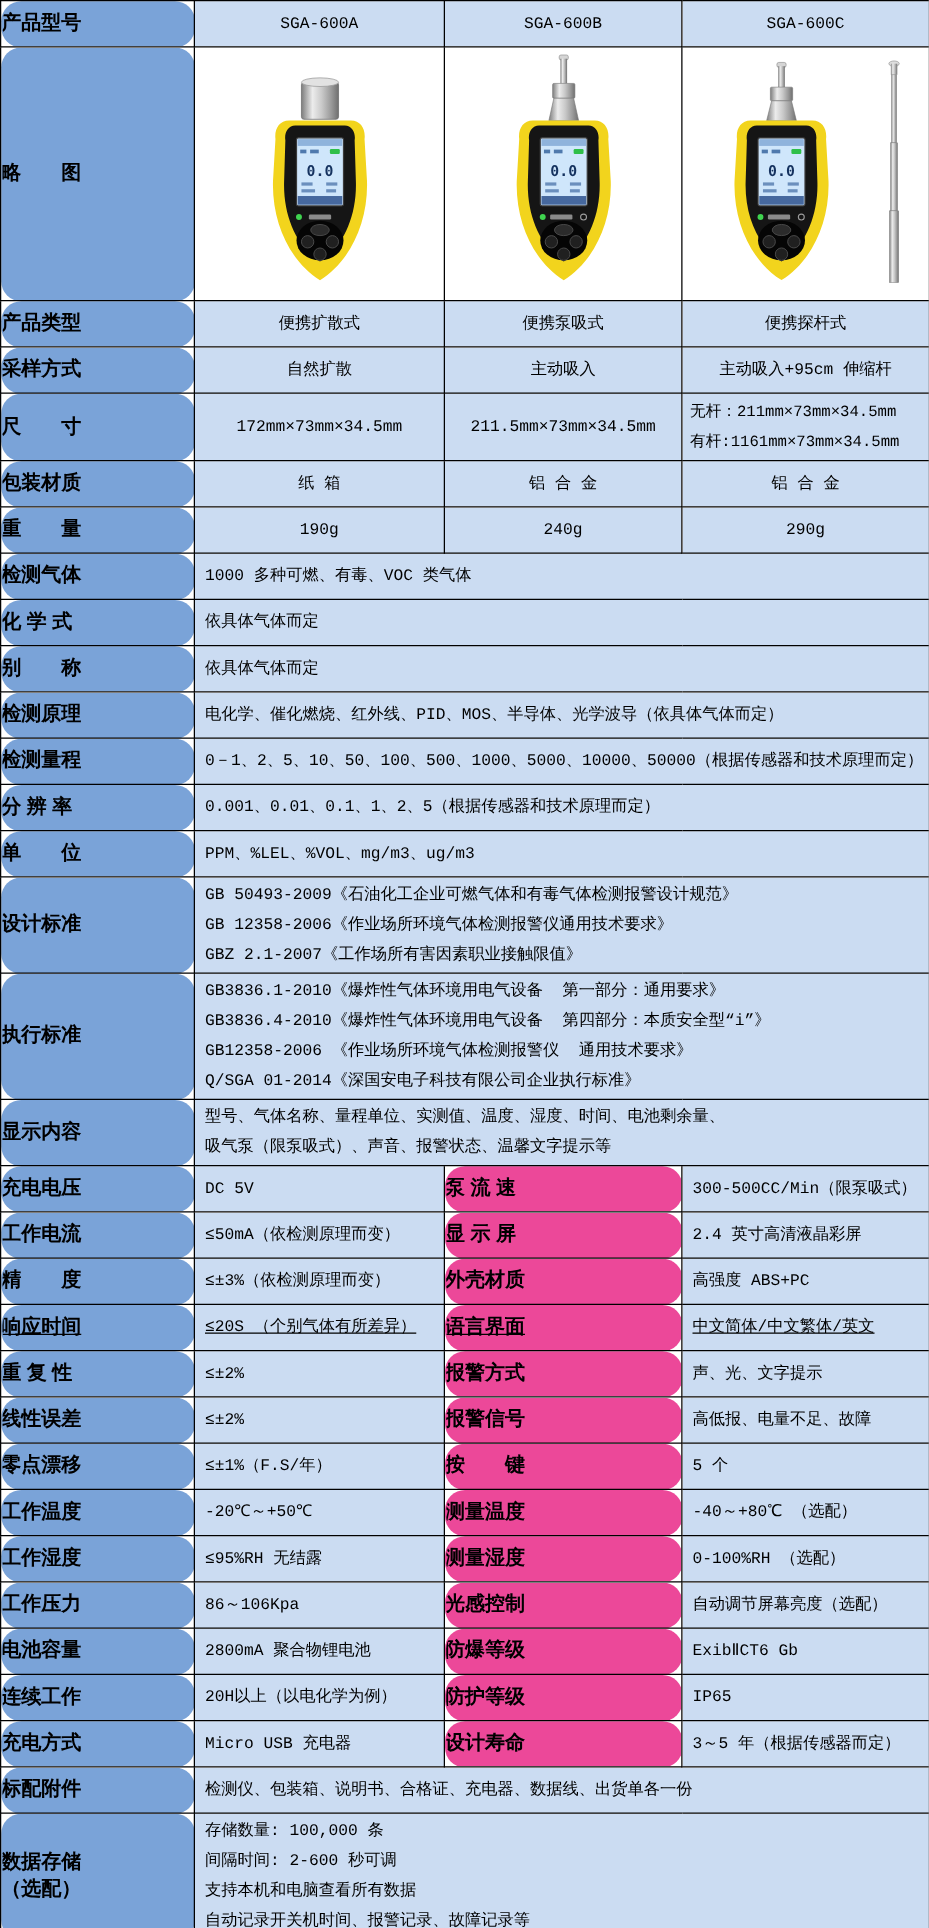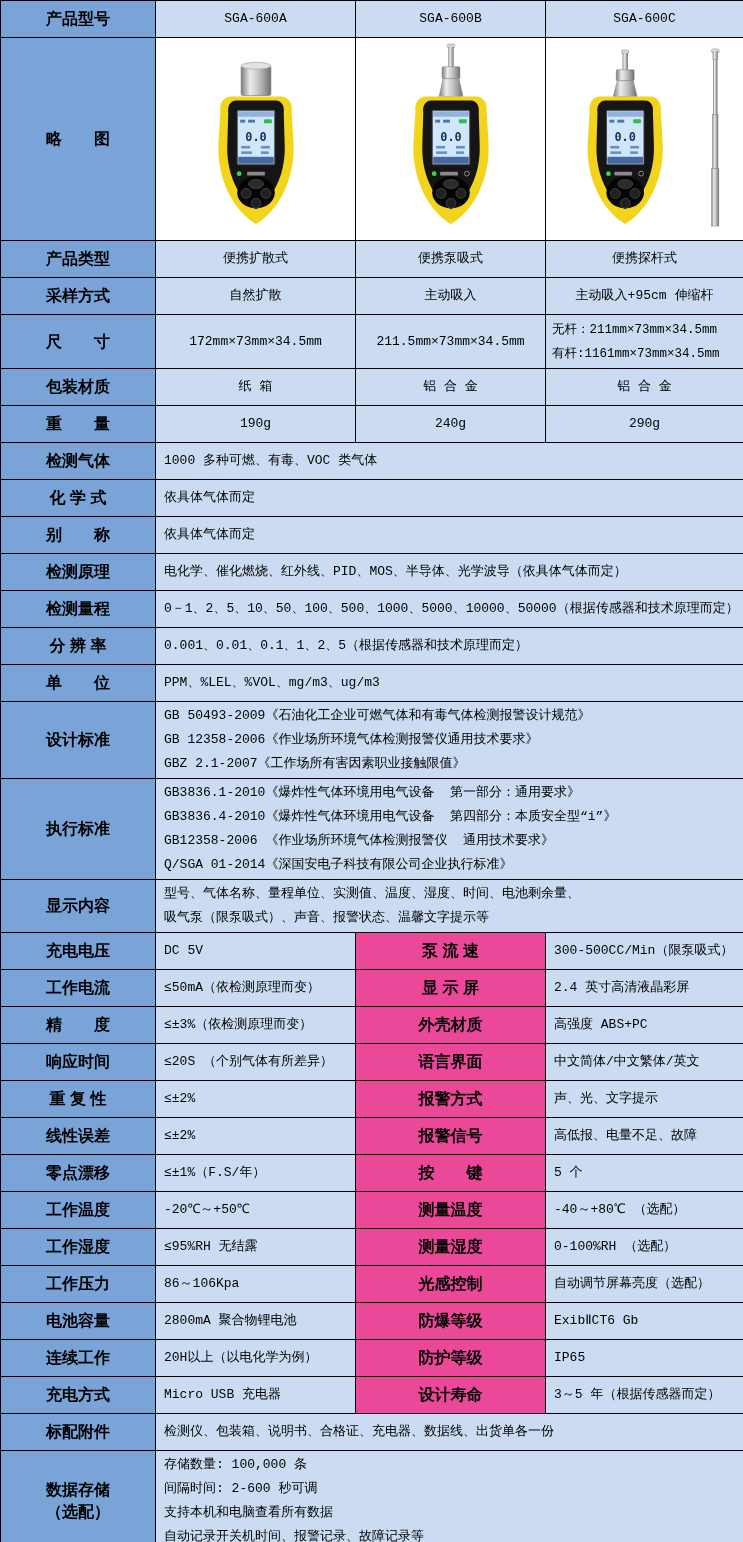--- a/index.html
+++ b/index.html
@@ -1,20 +1,20 @@
 <!DOCTYPE html>
 <html><head>
 <meta charset="utf-8">
 <style>
   * { margin:0; padding:0; box-sizing:border-box; }
   html,body { background:#ffffff; }
   body { width:743px; font-family:"Liberation Sans","DejaVu Sans",sans-serif; color:#000; }
   table { width:743px; border-collapse:collapse; table-layout:fixed; }
   td { border:1px solid #000; overflow:hidden; vertical-align:middle; }
-  td.lbl { background:#7aa3d8; font-weight:bold; text-align:center; font-size:16px; }
+  td.lbl { background:#7aa3d8; font-weight:bold; text-align:left; font-size:16px;border-radius:16px; }
   td.lbl2 { background:#ec4899; }
   td.val { background:#cbdcf2; font-size:13px; padding:2px 8px; text-align:left;
            font-family:"Liberation Mono","DejaVu Sans Mono",monospace; }
   td.val.center { text-align:center; padding:2px 14px; }
   td.val.left { text-align:left; padding:2px 6px; font-size:12.5px; }
   td.img { background:#ffffff; text-align:center; vertical-align:middle; padding:4px 0; }
   .line { line-height:24px; white-space:pre; }
   td.lbl .line { line-height:22px; }
   .lcd-num { font-family:"DejaVu Sans Mono",monospace; font-weight:bold; font-size:12px; fill:#15325f; }
   svg { vertical-align:middle; }
@@ -353,21 +353,21 @@
         <td class="val">
           <div class="line">≤±3%（依检测原理而变）</div>
         </td>
         <td class="lbl lbl2">
           <div class="line">外壳材质</div>
         </td>
         <td class="val">
           <div class="line">高强度 ABS+PC</div>
         </td>
       </tr>
-      <tr style="height: 37px;">
+      <tr style="height: 37px; text-decoration: underline;">
         <td class="lbl">
           <div class="line">响应时间</div>
         </td>
         <td class="val">
           <div class="line">≤20S （个别气体有所差异）</div>
         </td>
         <td class="lbl lbl2">
           <div class="line">语言界面</div>
         </td>
         <td class="val">

